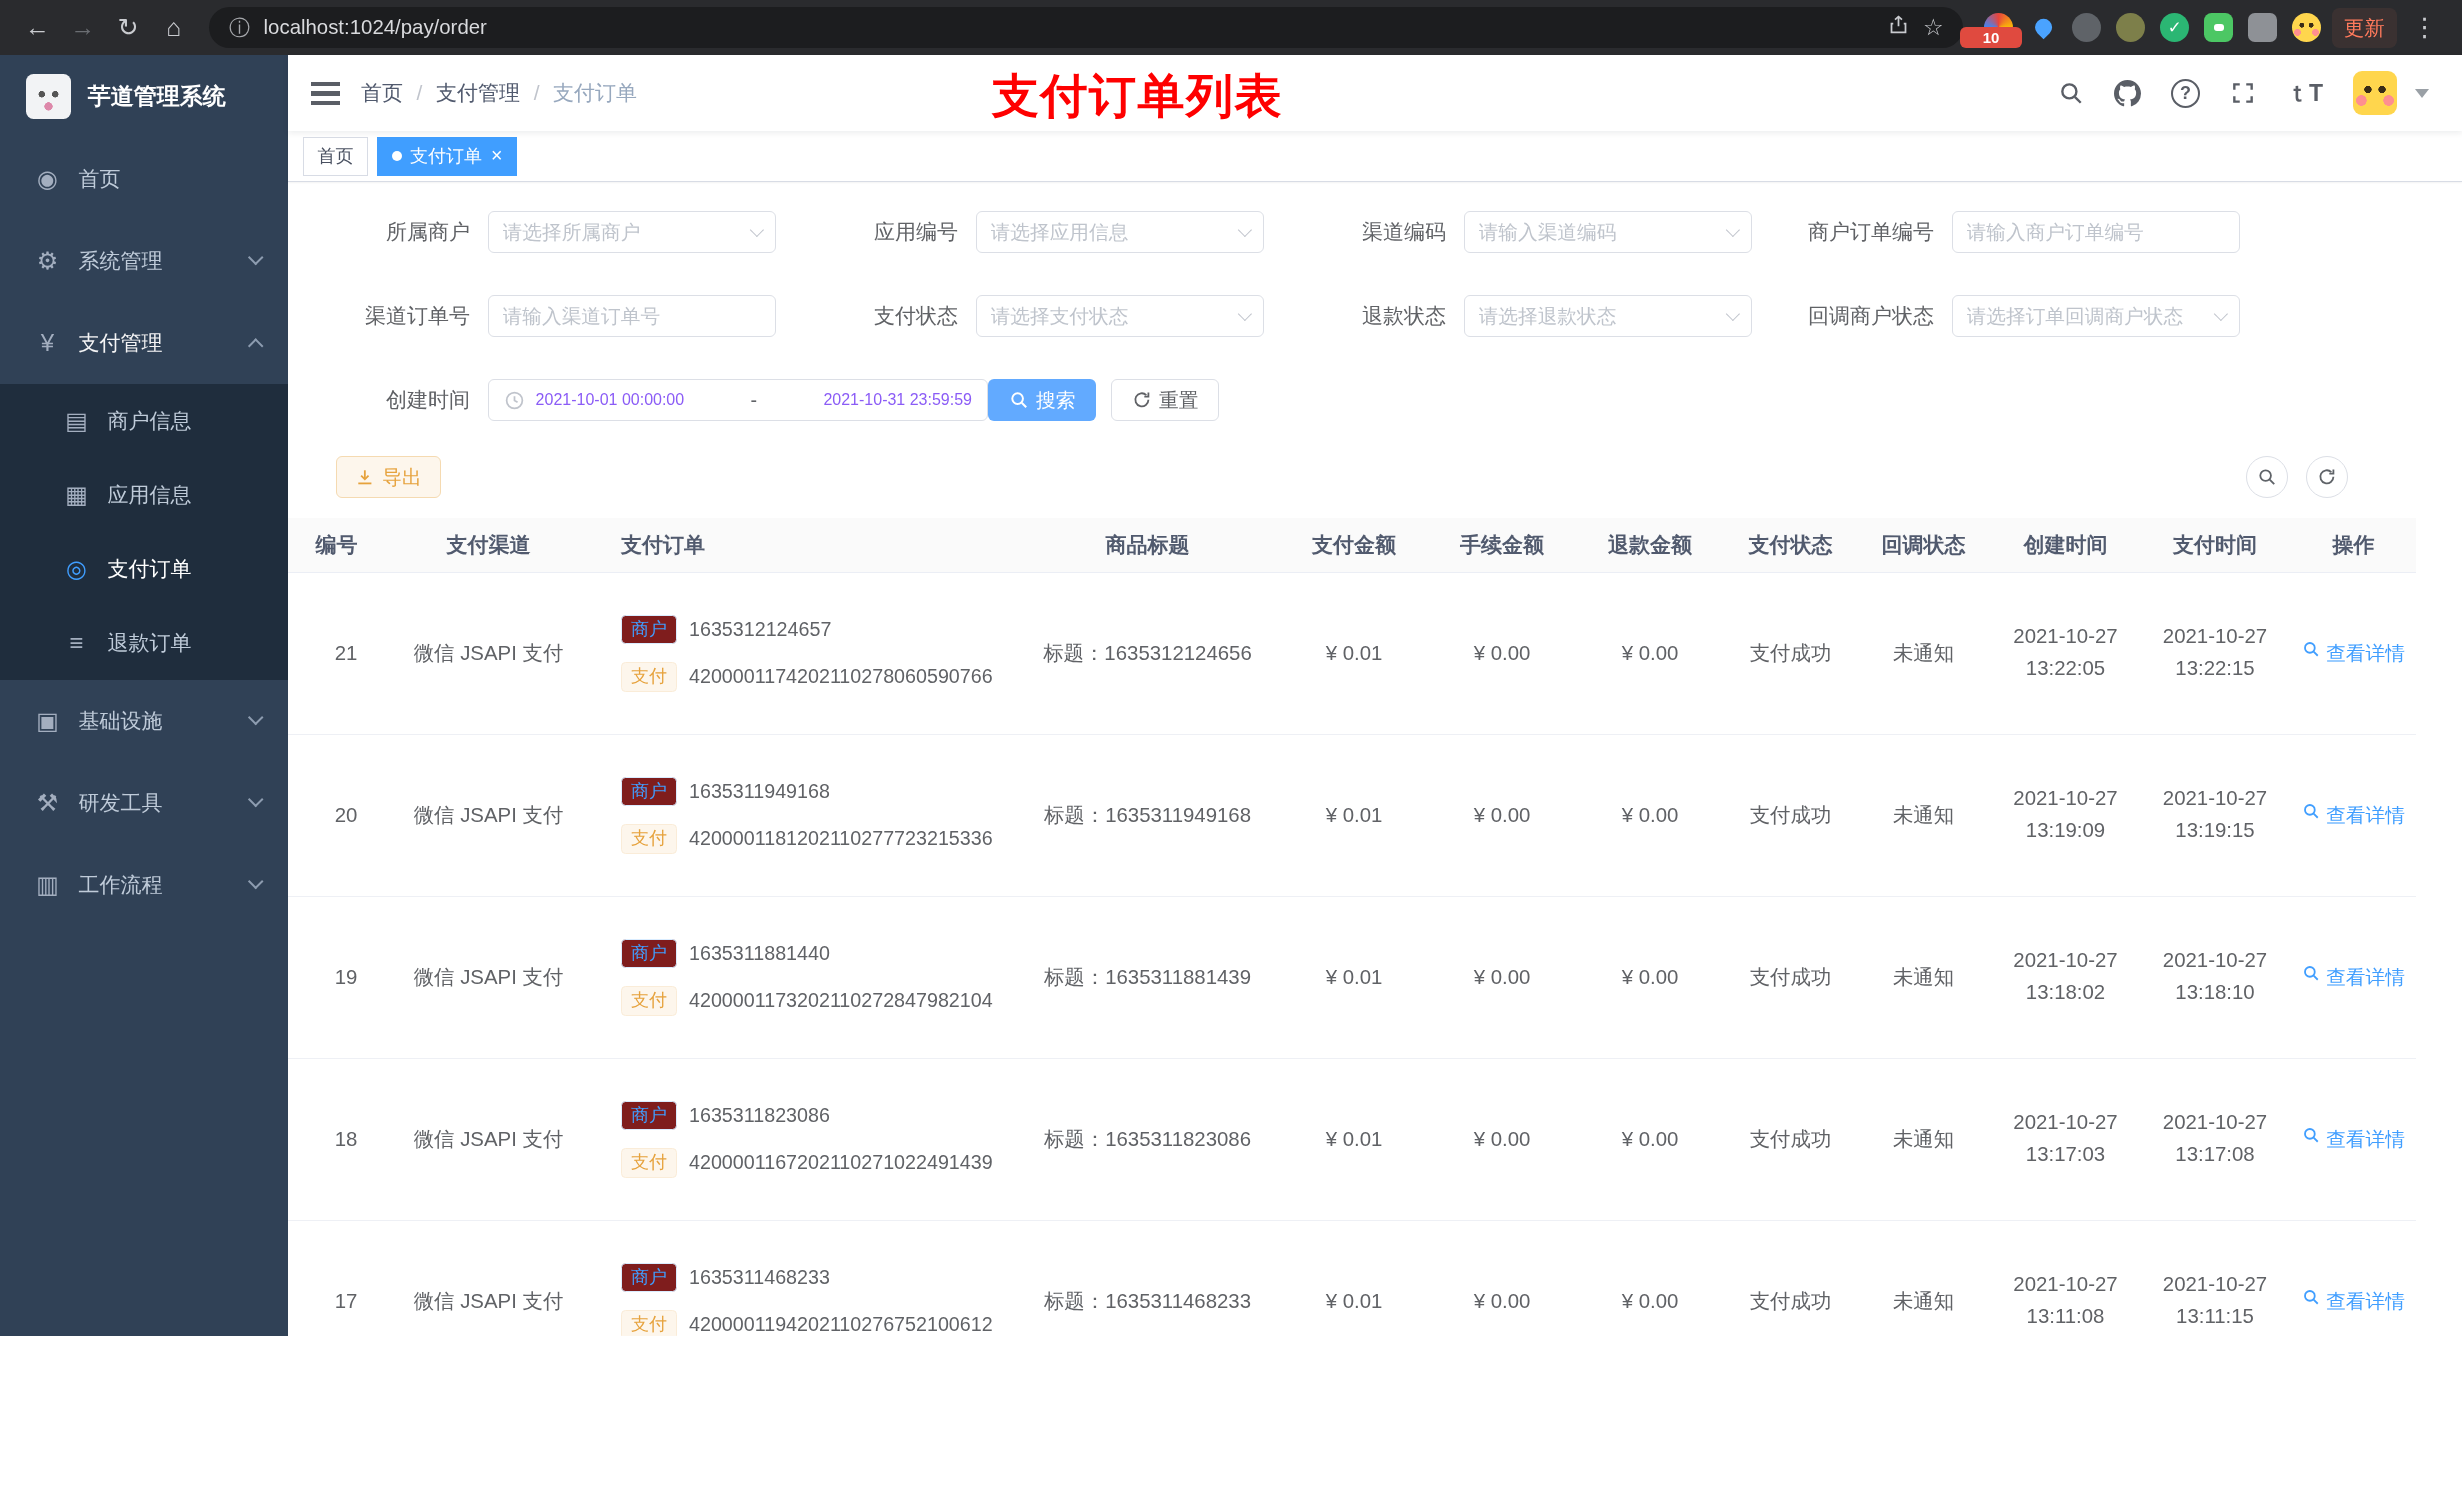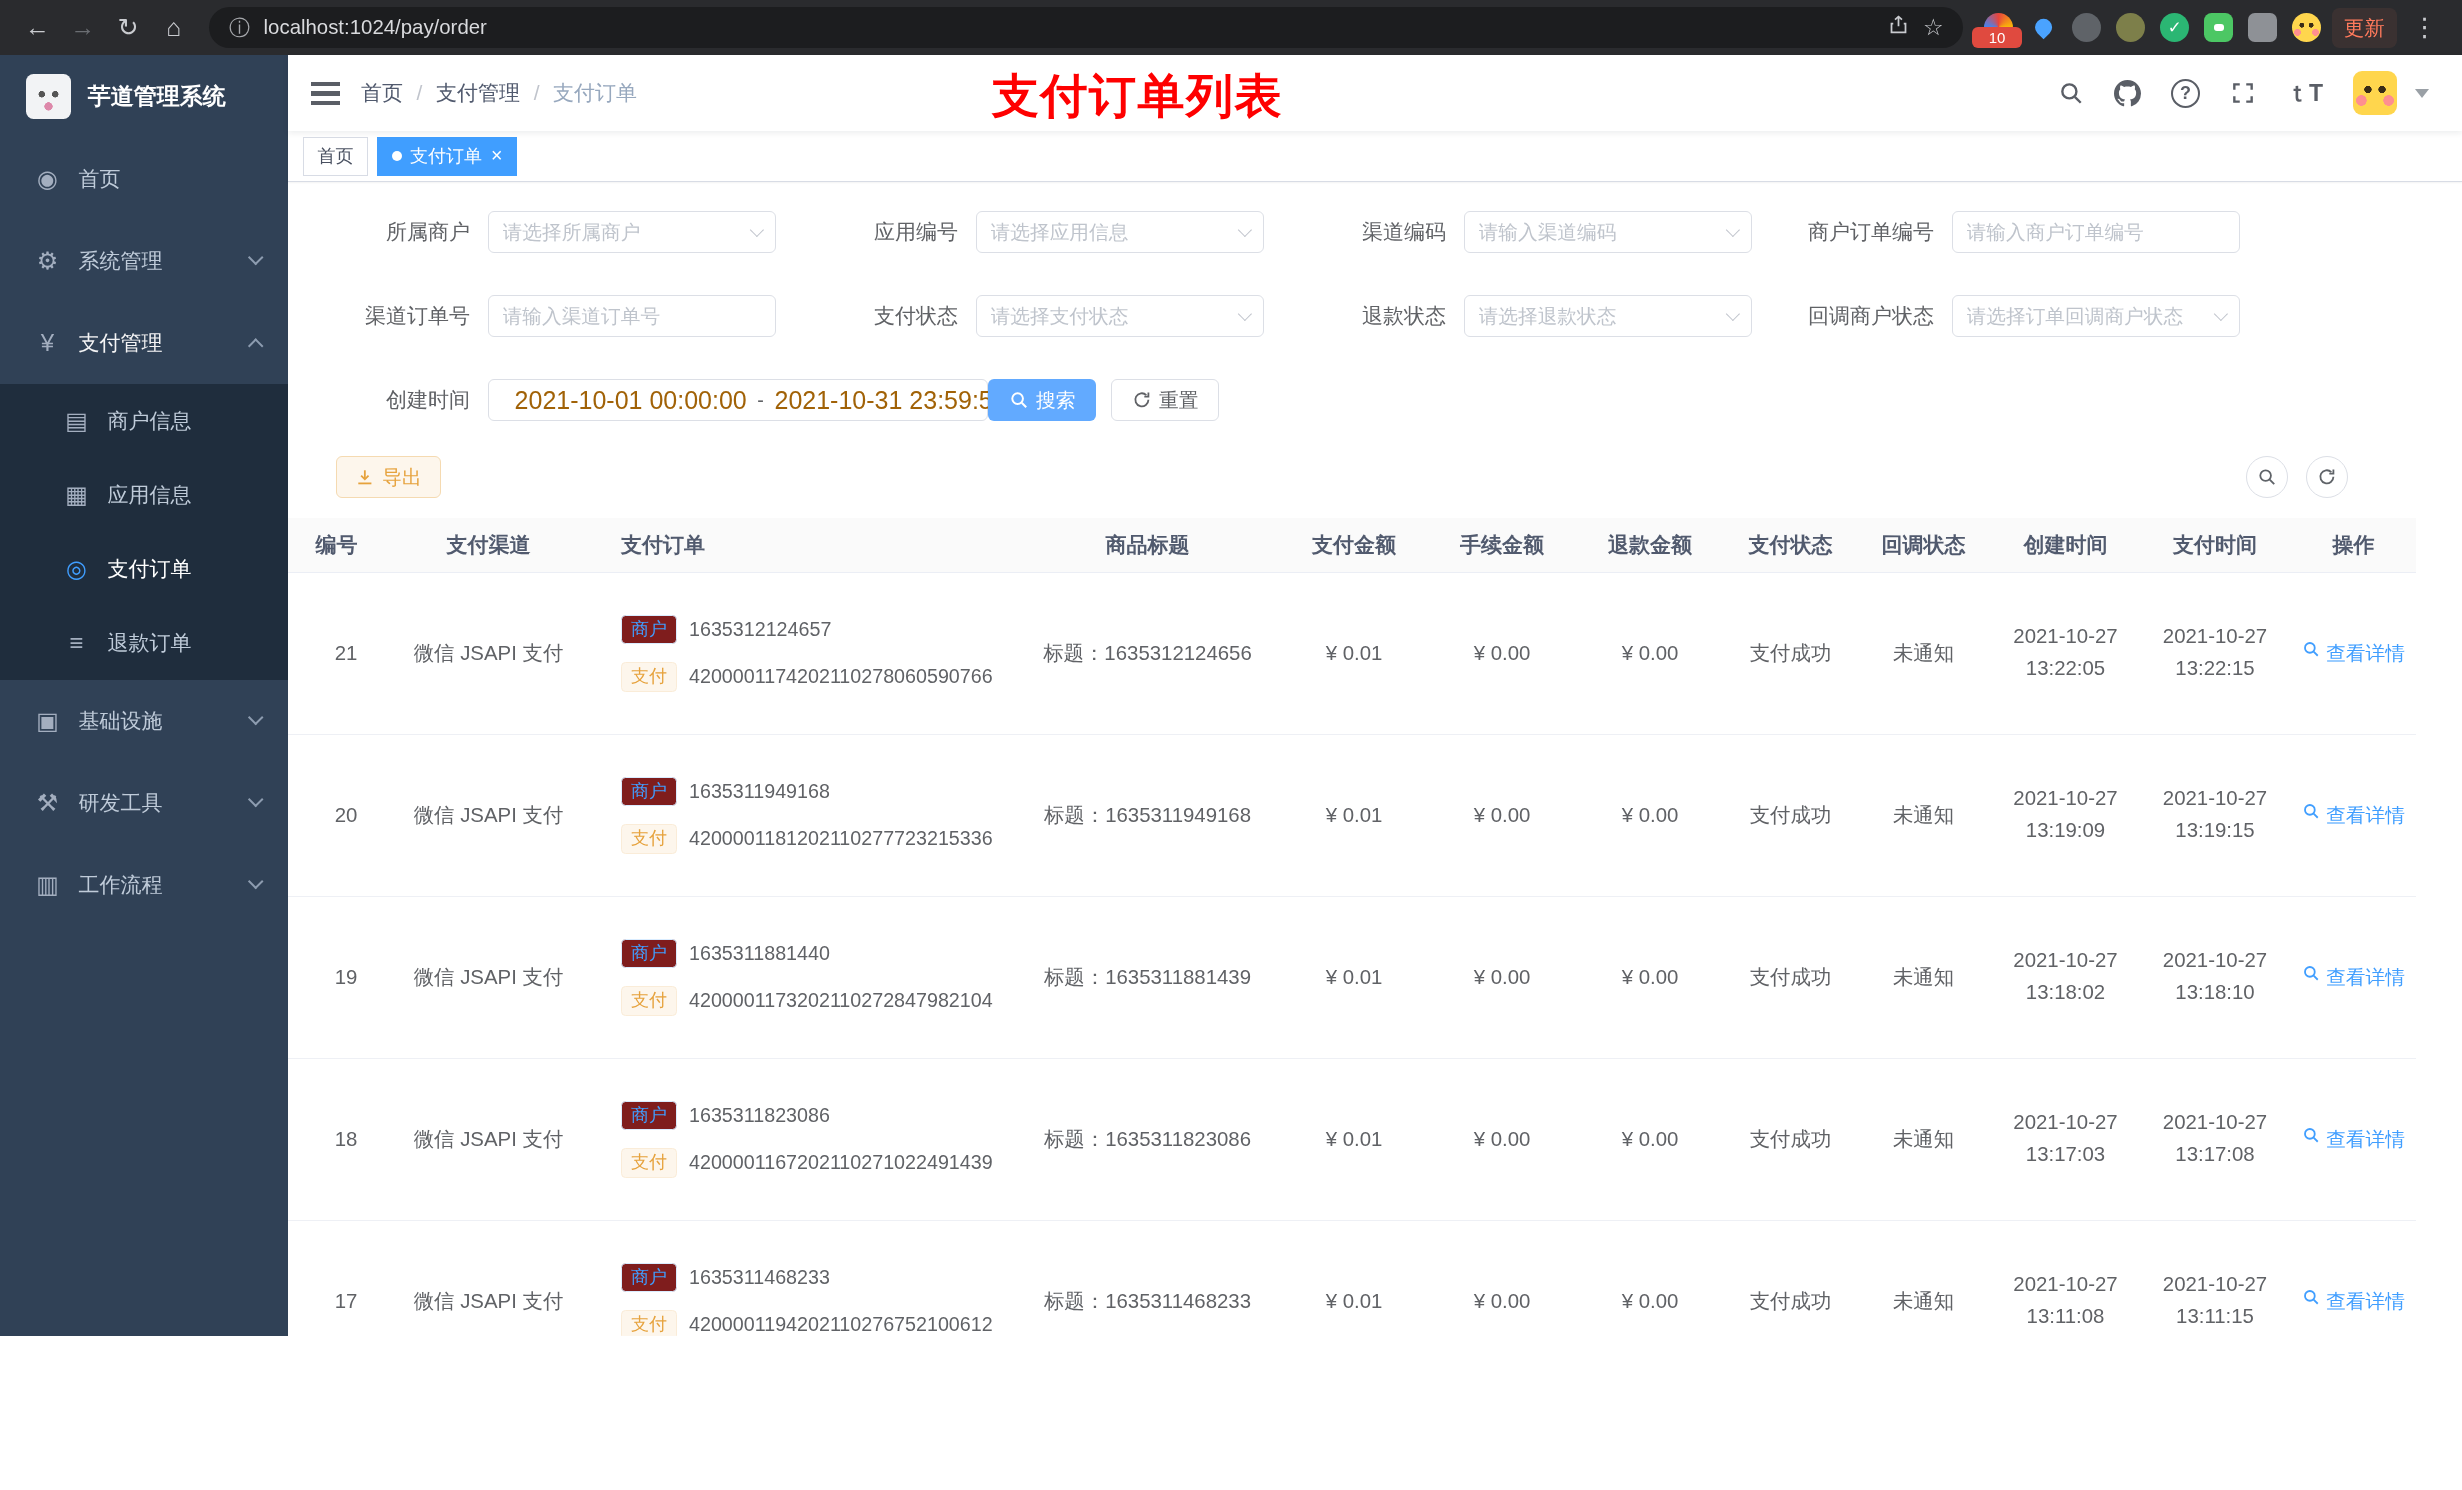--- a/index.html
+++ b/index.html
@@ -11,21 +11,21 @@
 .navbtn{width:41px;height:41px;border-radius:50%;display:flex;align-items:center;justify-content:center;font-size:25px;color:#c9cbcf;cursor:pointer;flex-shrink:0}
 .navbtn.disabled{color:#6b6e73}
 .urlbar{flex:1;height:41px;background:#1c1d1f;border-radius:20.4px;display:flex;align-items:center;padding:0 19.7px;margin:0 10.6px;gap:13.6px;min-width:0}
 .info-icon{color:#a6a8ac;font-size:21px}
 .url-text{color:#d9dadd;font-size:20.4px;white-space:nowrap}
 .urlbar .spacer{flex:1}
 .share-icon,.star-icon{color:#c9cbcf;font-size:23px}
 .ext{display:flex;align-items:center;gap:15px;padding:0 6px}
 .ext-icon{width:29px;height:29px;border-radius:50%;position:relative;display:flex;align-items:center;justify-content:center;font-size:16.7px;color:#fff;flex-shrink:0}
 .ext-grid{background:conic-gradient(#e8453c,#fbbc05,#34a853,#4285f4,#e8453c)}
-.badge{position:absolute;bottom:-6px;right:-9px;background:#e04a3f;color:#fff;font-size:15px;line-height:1;border-radius:6px;padding:3px 17px;font-weight:400}
+.badge{position:absolute;bottom:-6px;right:-9px;background:#e04a3f;color:#fff;font-size:15px;line-height:1;border-radius:6px;padding:3px 23px;font-weight:700}
 .ext-drop{background:transparent}
 .drop-shape{width:16.7px;height:16.7px;background:#4aa3ff;border-radius:50% 50% 50% 0;transform:rotate(-45deg)}
 .ext-dark{background:#5f6368}
 .ext-olive{background:#7d7f4a}
 .ext-check{background:#2bb673;font-weight:700}
 .ext-chat{background:#4cc764;border-radius:7.6px}
 .chat-dot{width:10.6px;height:7.6px;background:#fff;border-radius:3px}
 .ext-puzzle{background:#8e9196;border-radius:6.8px}
 .face{background:radial-gradient(circle at 34% 42%,#3a2c16 0 9%,transparent 10%),radial-gradient(circle at 66% 42%,#3a2c16 0 9%,transparent 10%),radial-gradient(circle at 19% 67%,#ff8f8f 0 11%,transparent 12%),radial-gradient(circle at 81% 67%,#ff8f8f 0 11%,transparent 12%),#ffd64d}
 .update-pill{color:#ff7a5c;font-size:20.4px;padding:6px 12px;border-radius:7.6px;background:rgba(255,122,92,.08);cursor:pointer;white-space:nowrap}
@@ -75,21 +75,21 @@
 
 .content{flex:1;background:#fff;padding-top:29px;overflow:hidden;position:relative}
 .filter-row{display:flex;align-items:center;height:42px;margin-bottom:42px}
 .filter-row.last{margin-bottom:35px}
 .f-field{display:flex;align-items:center;width:488px;flex-shrink:0}
 .f-label{width:200px;padding-right:18px;text-align:right;font-size:21px;color:#606266;flex-shrink:0;white-space:nowrap}
 .f-input{width:288px;height:42px;border:0.8px solid #dcdfe6;border-radius:6px;background:#fff;display:flex;align-items:center;padding:0 13.6px;cursor:text}
 .f-ph{color:#bfc4cc;font-size:19.7px;white-space:nowrap;overflow:hidden;flex:1}
 .chev-sm{width:9.8px;height:9.8px;border-right:1.5px solid #c0c4cc;border-bottom:1.5px solid #c0c4cc;transform:rotate(45deg);margin-top:-4.5px;flex-shrink:0}
 .date-range{width:500px;height:42px;border:0.8px solid #dcdfe6;border-radius:6px;display:flex;align-items:center;padding:0 15px;gap:10.6px;cursor:text}
-.date-text{font-size:25px;color:#a16207;white-space:nowrap}
+.date-text{font-size:16px;color:#8b5cf6;white-space:nowrap}
 .date-sep{font-size:19.7px;color:#606266;flex:1;text-align:center}
 .btn{height:42px;border-radius:6px;font-size:19.7px;display:flex;align-items:center;gap:7.6px;padding:0 19.7px;cursor:pointer;border:0.8px solid transparent;white-space:nowrap}
 .btn-search{background:#62aaff;color:#fff;}
 .btn-reset{background:#fff;border-color:#dcdfe6;color:#606266;margin-left:15px}
 .toolbar{display:flex;align-items:center;height:42px;margin-bottom:19.7px}
 .btn-export{margin-left:48px;background:#fdf6ec;border:0.8px solid #f5dab1;color:#e6a23c;height:42px;border-radius:6px;font-size:19.7px;display:flex;align-items:center;gap:7.6px;padding:0 18px;cursor:pointer}
 .toolbar-right{margin-left:auto;display:flex;gap:18px;margin-right:114px}
 .circle-btn{width:42px;height:42px;border-radius:50%;border:0.8px solid #dcdfe6;background:#fff;display:flex;align-items:center;justify-content:center;color:#5f6368;cursor:pointer;flex-shrink:0}
 
 

